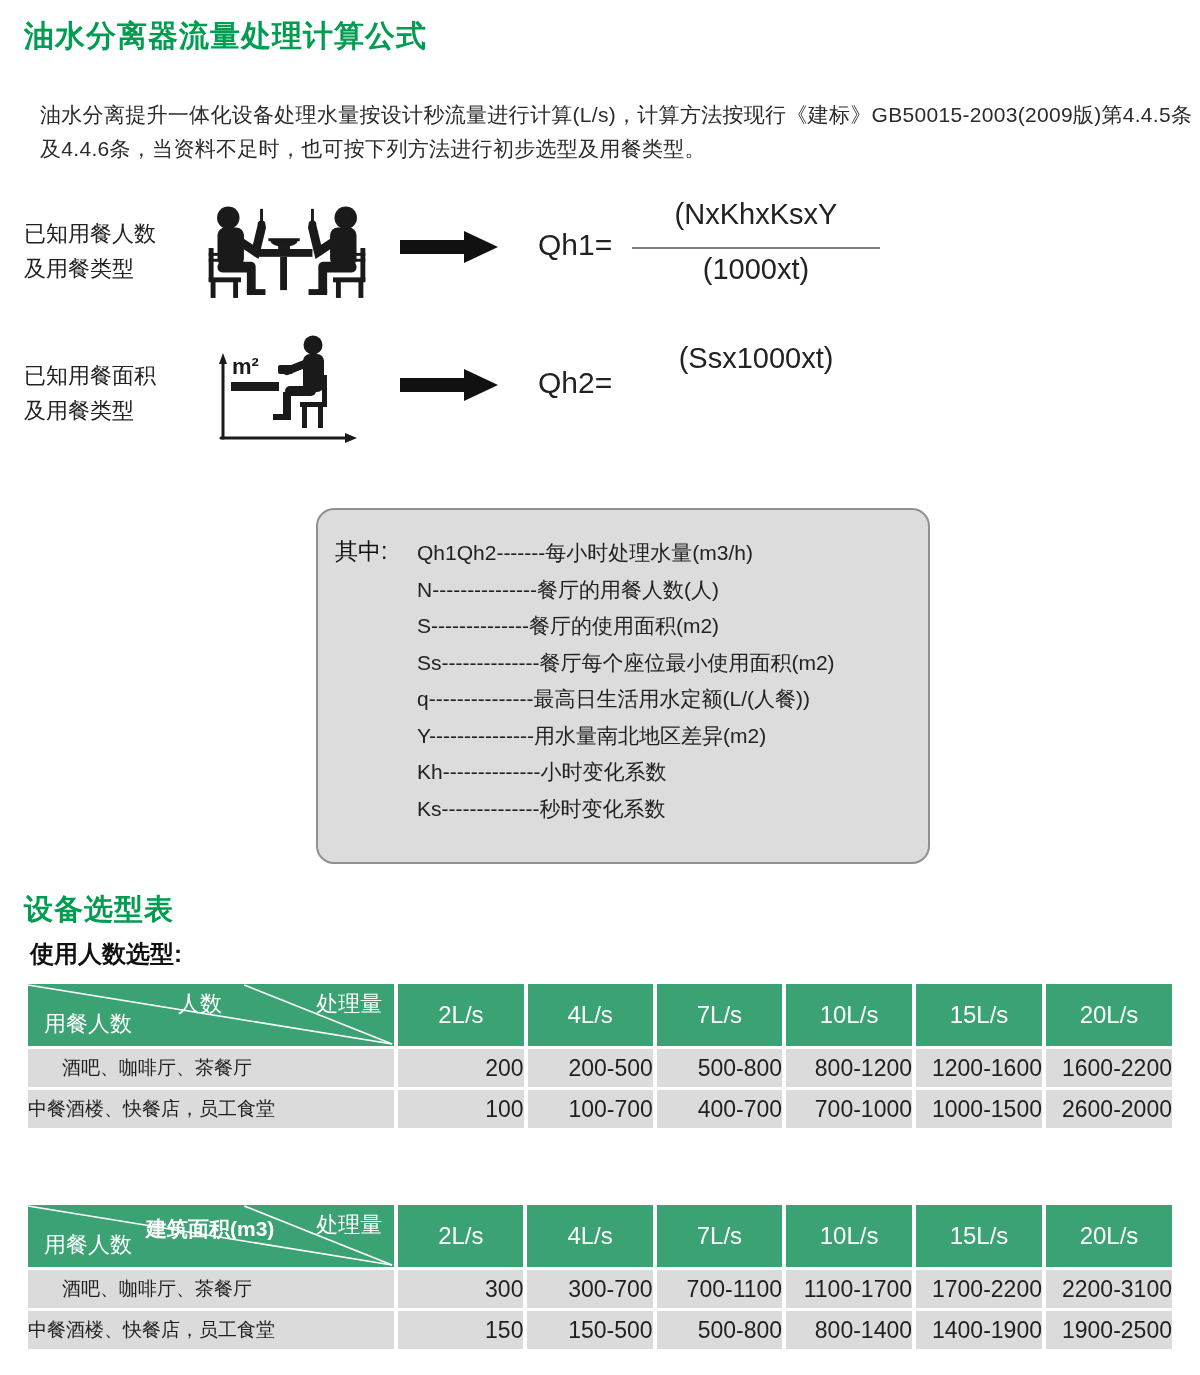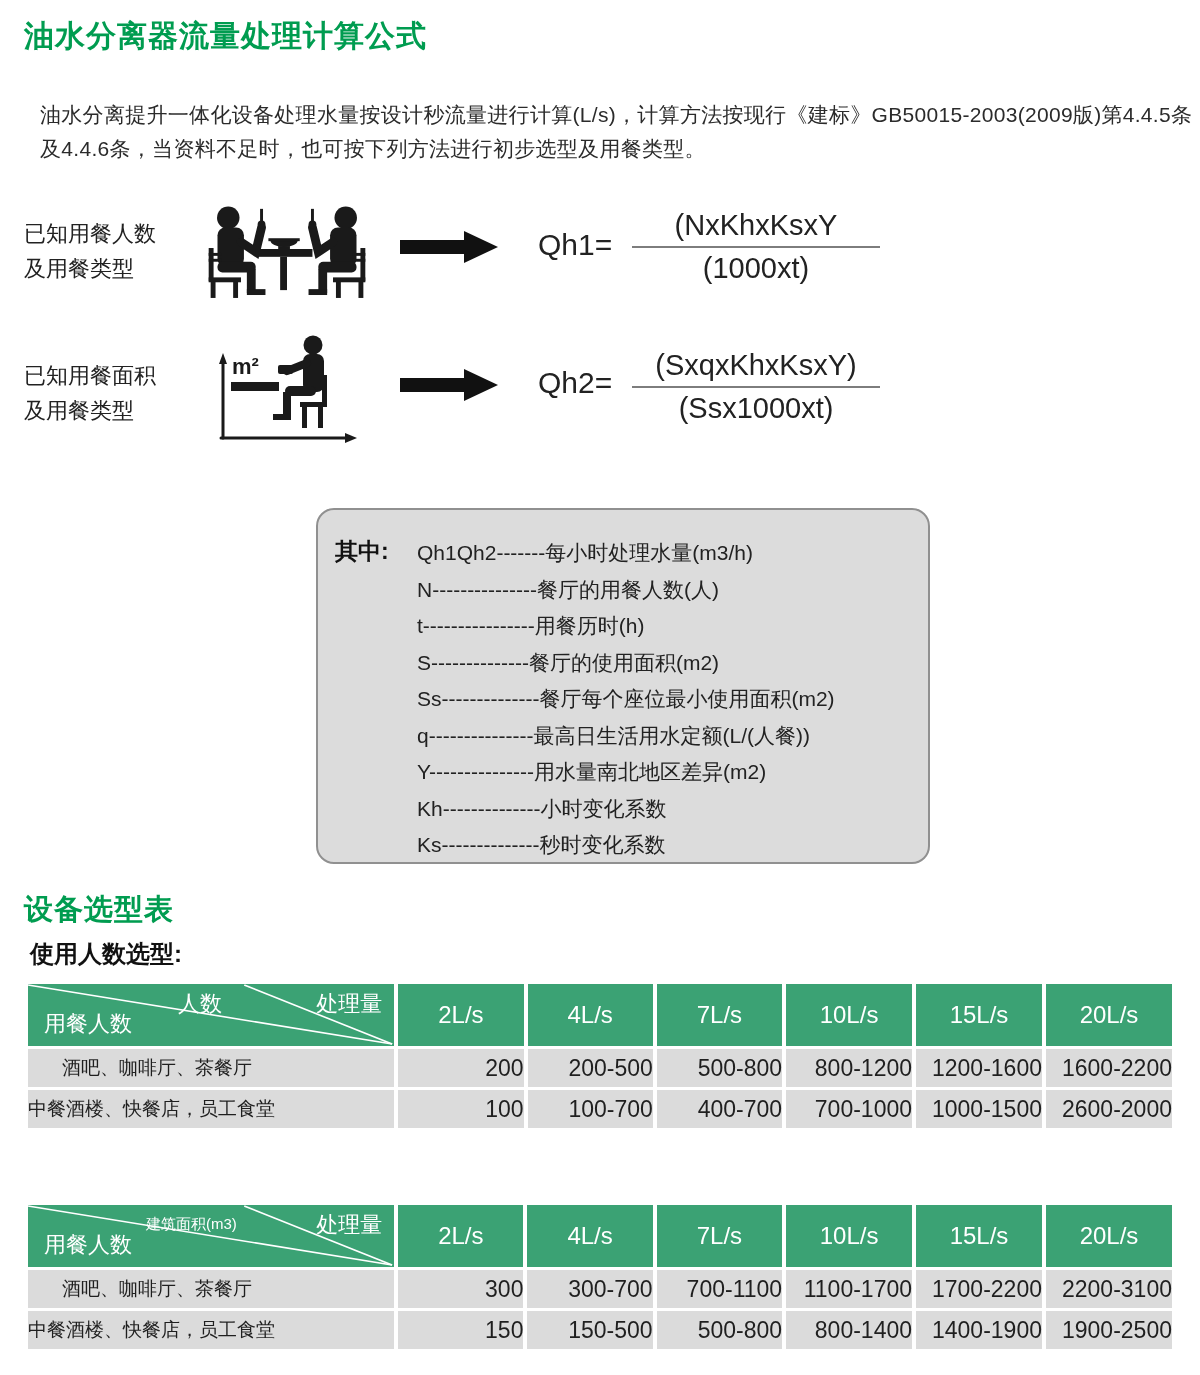--- a/index.html
+++ b/index.html
@@ -18,48 +18,48 @@
 
   .intro{
     left:24px;top:82px;width:1160px;font-size:21px;line-height:1.6;
     color:#2b2b2b;letter-spacing:0.3px;margin:16px;
   }
 
   
   .f-label{width:156px;font-size:22px;line-height:35px;color:#222;}
   .lhs{font-size:30px;color:#222;}
   .fraction{width:248px;text-align:center;font-size:29px;color:#222;}
-  .fraction .num{padding-bottom:4px;border-bottom:2px solid #7d7d7d;margin-top:11px;}
+  .fraction .num{padding-bottom:16px;border-bottom:2px solid #7d7d7d;}
   .fraction .den{padding-top:4px;}
   .picto{fill:#1a1a1a;}
   .picto .stroke{fill:none;stroke:#1a1a1a;stroke-linecap:round;}
 
   
   .legend-box{
     left:316px;top:508px;width:614px;height:356px;background:var(--legend-bg,#dcdcdc);
     border:2px solid #909090;border-radius:18px;box-sizing:border-box;
   }
-  .legend-head{position:absolute;left:17px;top:26px;font-size:23px;font-weight:bold;color:#111;}
+  .legend-head{position:absolute;left:17px;top:26px;font-size:23px;font-weight:normal;color:#111;}
   .legend-items{position:absolute;left:99px;top:25px;}
   .legend-items div{font-size:21px;line-height:36.5px;color:#222;white-space:nowrap;}
 
   
   .tblwrap{position:absolute;left:28px;width:1144px;overflow:hidden;}
   table.sel{border-collapse:separate;border-spacing:4px 3px;margin:-3px -4px;table-layout:fixed;}
   table.sel th,table.sel td{box-sizing:border-box;padding:0;}
   th.green{
     background:var(--table-header-green,#3ba274);color:#fff;font-weight:normal;
     font-size:24px;width:130px;height:62px;text-align:center;
   }
   th.diag{width:384px;height:62px;position:relative;background:var(--table-header-green,#3ba274);}
   th.diag svg{position:absolute;left:0;top:0;width:100%;height:100%;display:block;}
   .d-top{position:absolute;top:5px;left:150px;color:#fff;font-size:22px;font-weight:normal;white-space:nowrap;}
   .d-right{position:absolute;top:5px;right:12px;color:#fff;font-size:22px;font-weight:normal;}
   .d-bottom{position:absolute;bottom:7px;left:16px;color:#fff;font-size:22px;font-weight:normal;}
-  .t2 .d-top{font-size:15px;left:118px;top:10px;}
+  .t2 .d-top{font-size:21px;left:118px;top:10px;font-weight:bold;}
   td.val{background:var(--row-gray,#dbdbdb);height:38px;font-size:23px;text-align:right;color:#1f1f1f;}
   td.rowlab{background:var(--row-gray,#dbdbdb);height:38px;font-size:19px;text-align:left;padding-left:20px;color:#1f1f1f;}
   tr.r1 td.rowlab{padding-left:34px;}
 </style>
 </head>
 <body>
 
 <h1 class="abs h-green page-title">油水分离器流量处理计算公式</h1>
 <p class="abs intro">油水分离提升一体化设备处理水量按设计秒流量进行计算(L/s)，计算方法按现行《建标》GB50015-2003(2009版)第4.4.5条及4.4.6条，当资料不足时，也可按下列方法进行初步选型及用餐类型。</p>
 
@@ -134,30 +134,28 @@
 </svg>
 
 <svg class="abs" style="left:400px;top:369px;" width="98" height="32" viewBox="0 0 98 32" aria-hidden="true">
   <rect x="0" y="9" width="66" height="14" fill="#111"></rect>
   <polygon points="64,0 98,16 64,32" fill="#111"></polygon>
 </svg>
 
 <div class="abs lhs" style="left:538px;top:366px;">Qh2=</div>
 
 <div class="abs fraction" style="left:632px;top:338px;">
-  <div class="num">(SxqxKhxKsxY)</div>
   <div class="den">(Ssx1000xt)</div>
 </div>
 
 <div class="abs legend-box">
   <div class="legend-head">其中:</div>
   <div class="legend-items">
     <div>Qh1Qh2-------每小时处理水量(m3/h)</div>
     <div>N---------------餐厅的用餐人数(人)</div>
-    <div>t----------------用餐历时(h)</div>
     <div>S--------------餐厅的使用面积(m2)</div>
     <div>Ss--------------餐厅每个座位最小使用面积(m2)</div>
     <div>q---------------最高日生活用水定额(L/(人餐))</div>
     <div>Y---------------用水量南北地区差异(m2)</div>
     <div>Kh--------------小时变化系数</div>
     <div>Ks--------------秒时变化系数</div>
   </div>
 </div>
 
 <h2 class="abs h-green section-title">设备选型表</h2>

